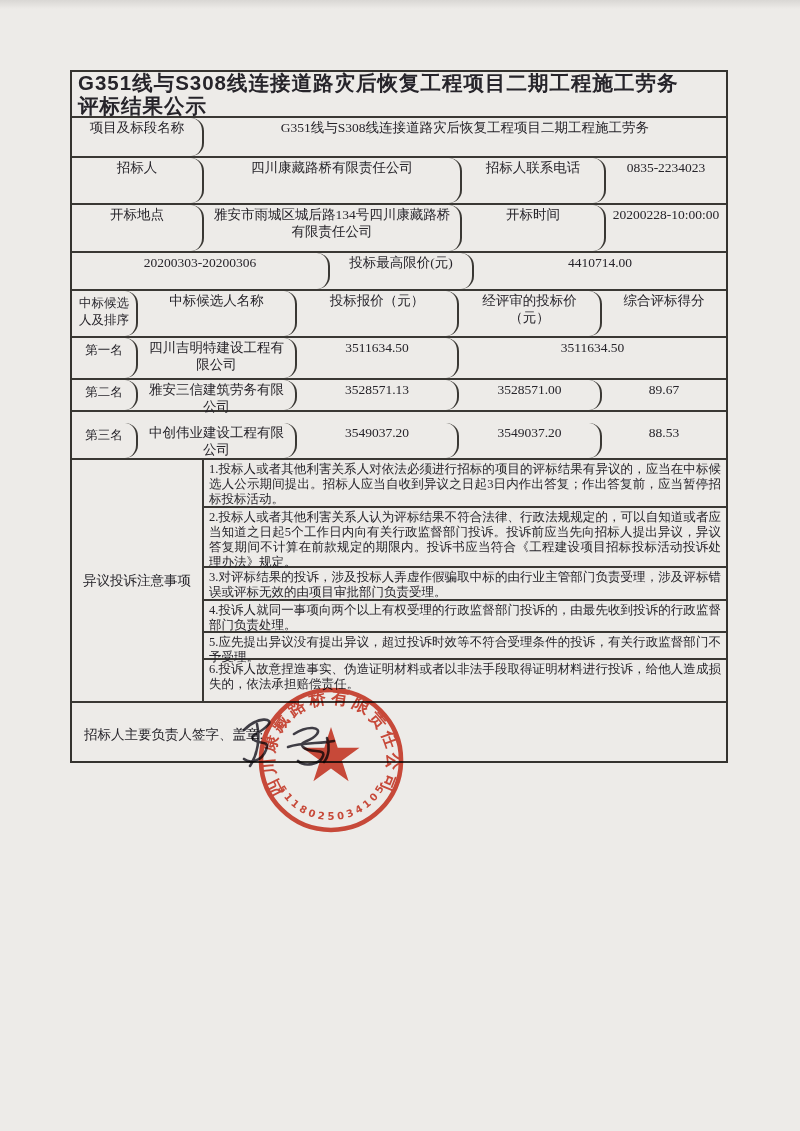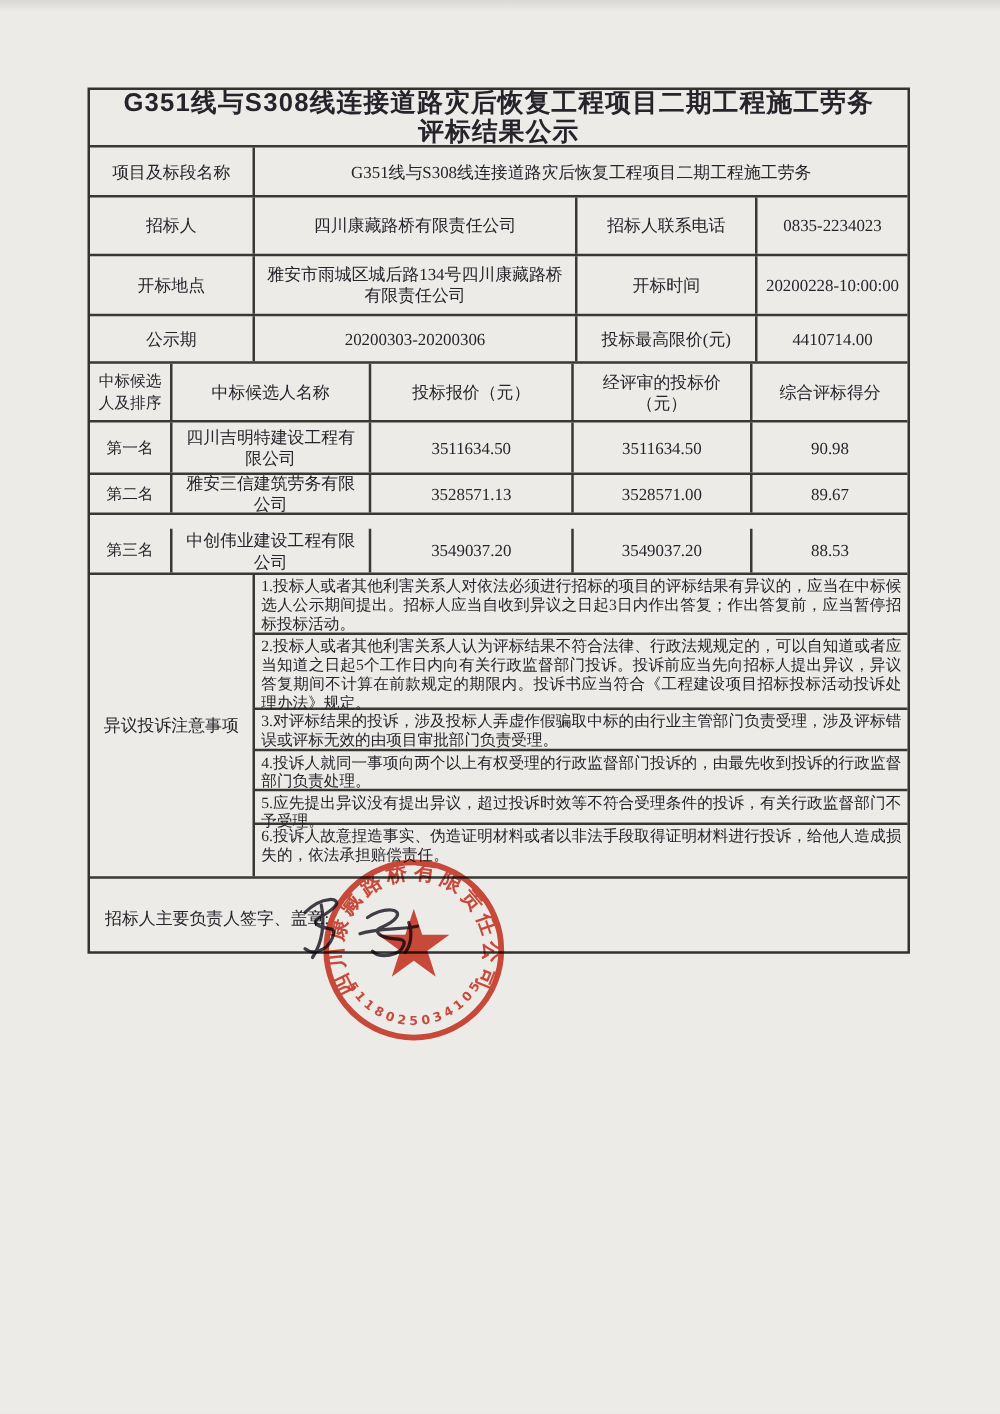--- a/index.html
+++ b/index.html
@@ -17,26 +17,27 @@
     overflow:hidden;
   }
   .doc-table {
     position:absolute; left:70px; top:70px;
     width:658px; height:693px;
     border:2px solid #35332f;
   }
   .row { display:flex; width:100%; border-bottom:2px solid #3a3834; }
   .row:last-child { border-bottom:none; }
   .cell {
-    display:flex; align-items:center; justify-content:center;
+    display:flex; align-items:flex-start; justify-content:center;
     text-align:center;
     border-right:2px solid #3a3834;
     font-size:13.5px; line-height:17px;
     padding:1px 6px;
     overflow:visible;
+    border-radius:13px;
   }
   .cell:last-child { border-right:none; flex:1; }
 
   .title-row { height:46px; }
   .title-cell {
     flex:1; flex-direction:column; justify-content:center;
     font-family:"Liberation Sans","DejaVu Sans",sans-serif;
     font-weight:bold; font-size:20.5px; line-height:23px;
     letter-spacing:1px;
   }
@@ -125,40 +126,38 @@
     </div>
 
     <div class="row r-open">
       <div class="cell w-lab1">开标地点</div>
       <div class="cell w-val1">雅安市雨城区城后路134号四川康藏路桥有限责任公司</div>
       <div class="cell w-lab2">开标时间</div>
       <div class="cell">20200228-10:00:00</div>
     </div>
 
     <div class="row r-public">
-      <div class="cell w-lab1">公示期</div>
       <div class="cell w-val1">20200303-20200306</div>
       <div class="cell w-lab2">投标最高限价(元)</div>
       <div class="cell">4410714.00</div>
     </div>
 
     <div class="row cand-head">
       <div class="cell cw1">中标候选人及排序</div>
       <div class="cell cw2">中标候选人名称</div>
       <div class="cell cw3">投标报价（元）</div>
       <div class="cell cw4">经评审的投标价（元）</div>
       <div class="cell">综合评标得分</div>
     </div>
 
     <div class="row cand-row1">
       <div class="cell cw1">第一名</div>
       <div class="cell cw2">四川吉明特建设工程有限公司</div>
       <div class="cell cw3">3511634.50</div>
       <div class="cell cw4">3511634.50</div>
-      <div class="cell">90.98</div>
     </div>
     <div class="row cand-row2">
       <div class="cell cw1">第二名</div>
       <div class="cell cw2">雅安三信建筑劳务有限公司</div>
       <div class="cell cw3">3528571.13</div>
       <div class="cell cw4">3528571.00</div>
       <div class="cell">89.67</div>
     </div>
     <div class="row cand-row3">
       <div class="cell cw1">第三名</div>

